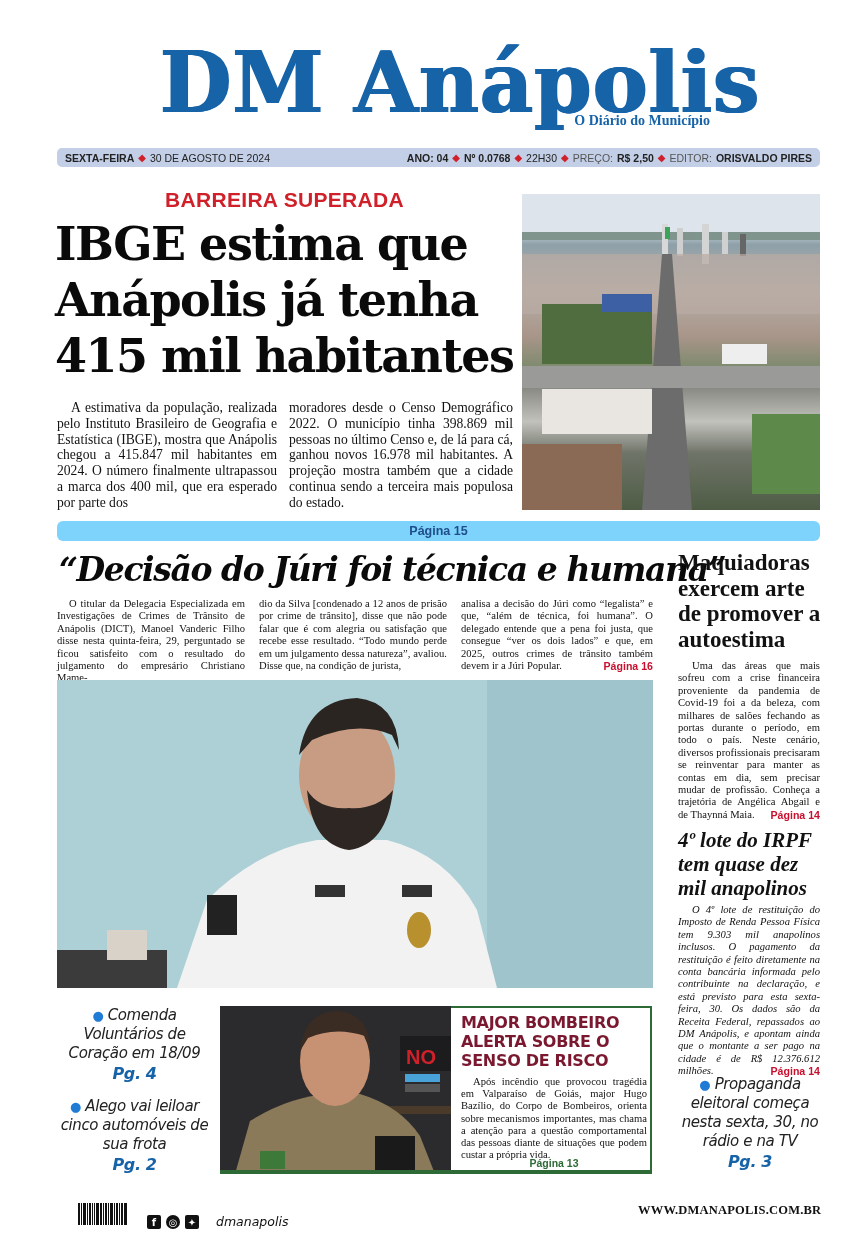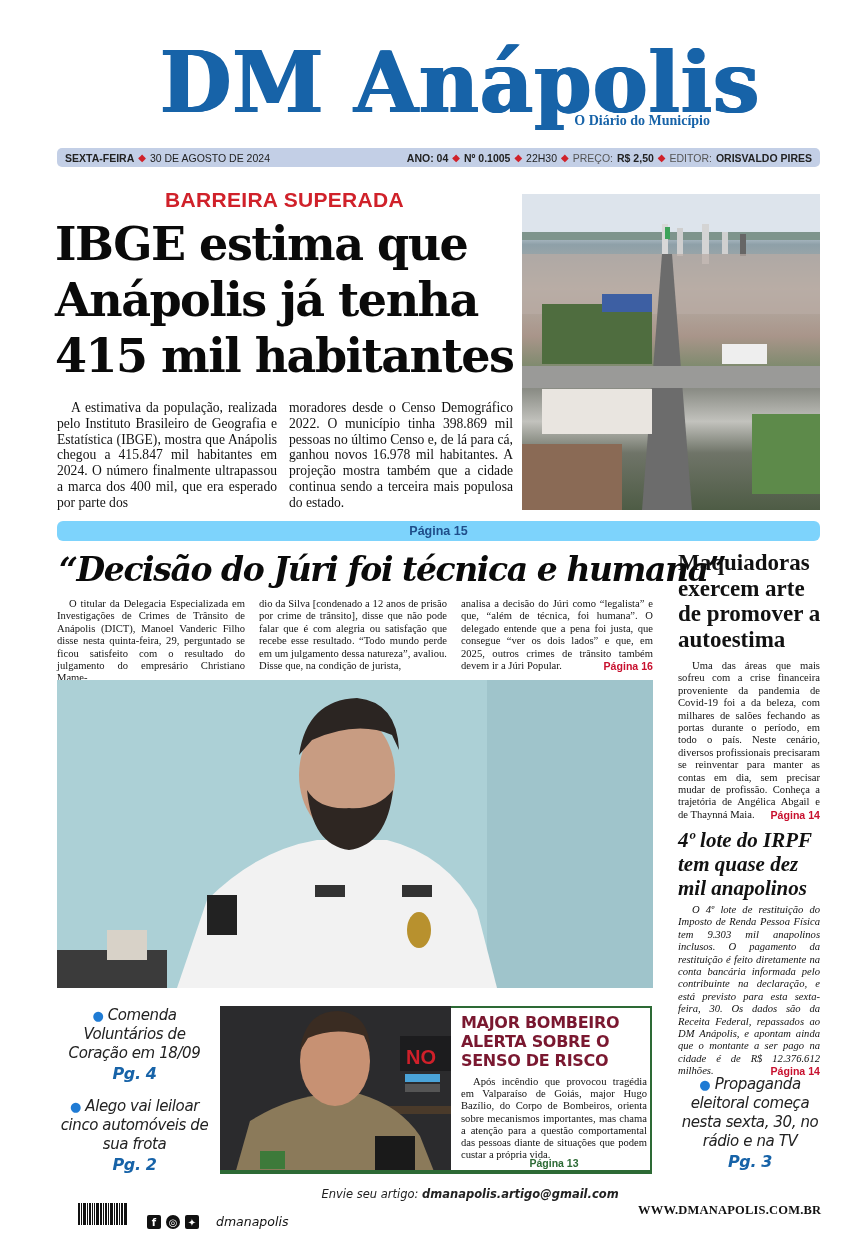--- a/index.html
+++ b/index.html
@@ -168,21 +168,21 @@
 
 <div id="info-bar" class="abs">
   <div class="grp">
     <b>SEXTA-FEIRA</b>
     <span class="diamond">◆</span>
     <span>30 DE AGOSTO DE 2024</span>
   </div>
   <div class="grp">
     <b>ANO: 04</b>
     <span class="diamond">◆</span>
-    <b>Nº 0.1005</b>
+    <b>Nº 0.0768</b>
     <span class="diamond">◆</span>
     <span>22H30</span>
     <span class="diamond">◆</span>
     <span class="light">PREÇO:</span>
     <b>R$ 2,50</b>
     <span class="diamond">◆</span>
     <span class="light">EDITOR:</span>
     <b>ORISVALDO PIRES</b>
   </div>
 </div>
@@ -302,18 +302,14 @@
     <span style="width:3px"></span>
 </div>
 <div id="social-icons" class="abs">
   <span class="soc">f</span>
   <span class="soc round">◎</span>
   <span class="soc">✦</span>
 </div>
 <div id="social-handle" class="abs">dmanapolis</div>
 
 <div id="contact-block" class="abs">
-  <div>
-    <span class="it">Envie seu artigo:</span>
-    <b class="it">dmanapolis.artigo@gmail.com</b>
-  </div>
 </div>
 <div id="website" class="abs">WWW.DMANAPOLIS.COM.BR</div>
 
 </body></html>

